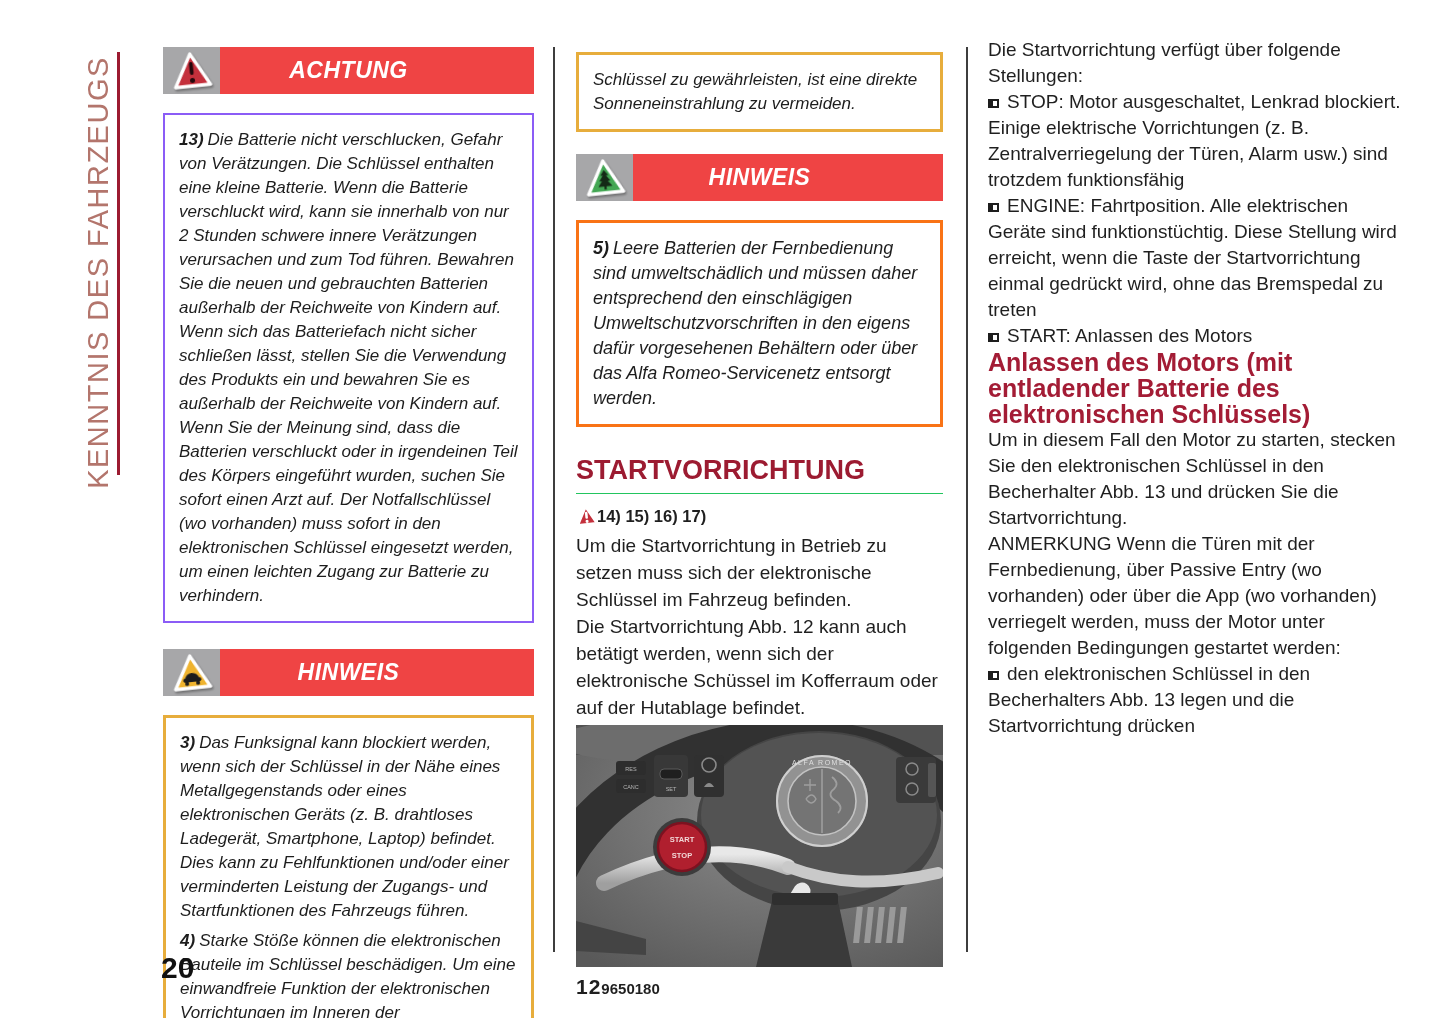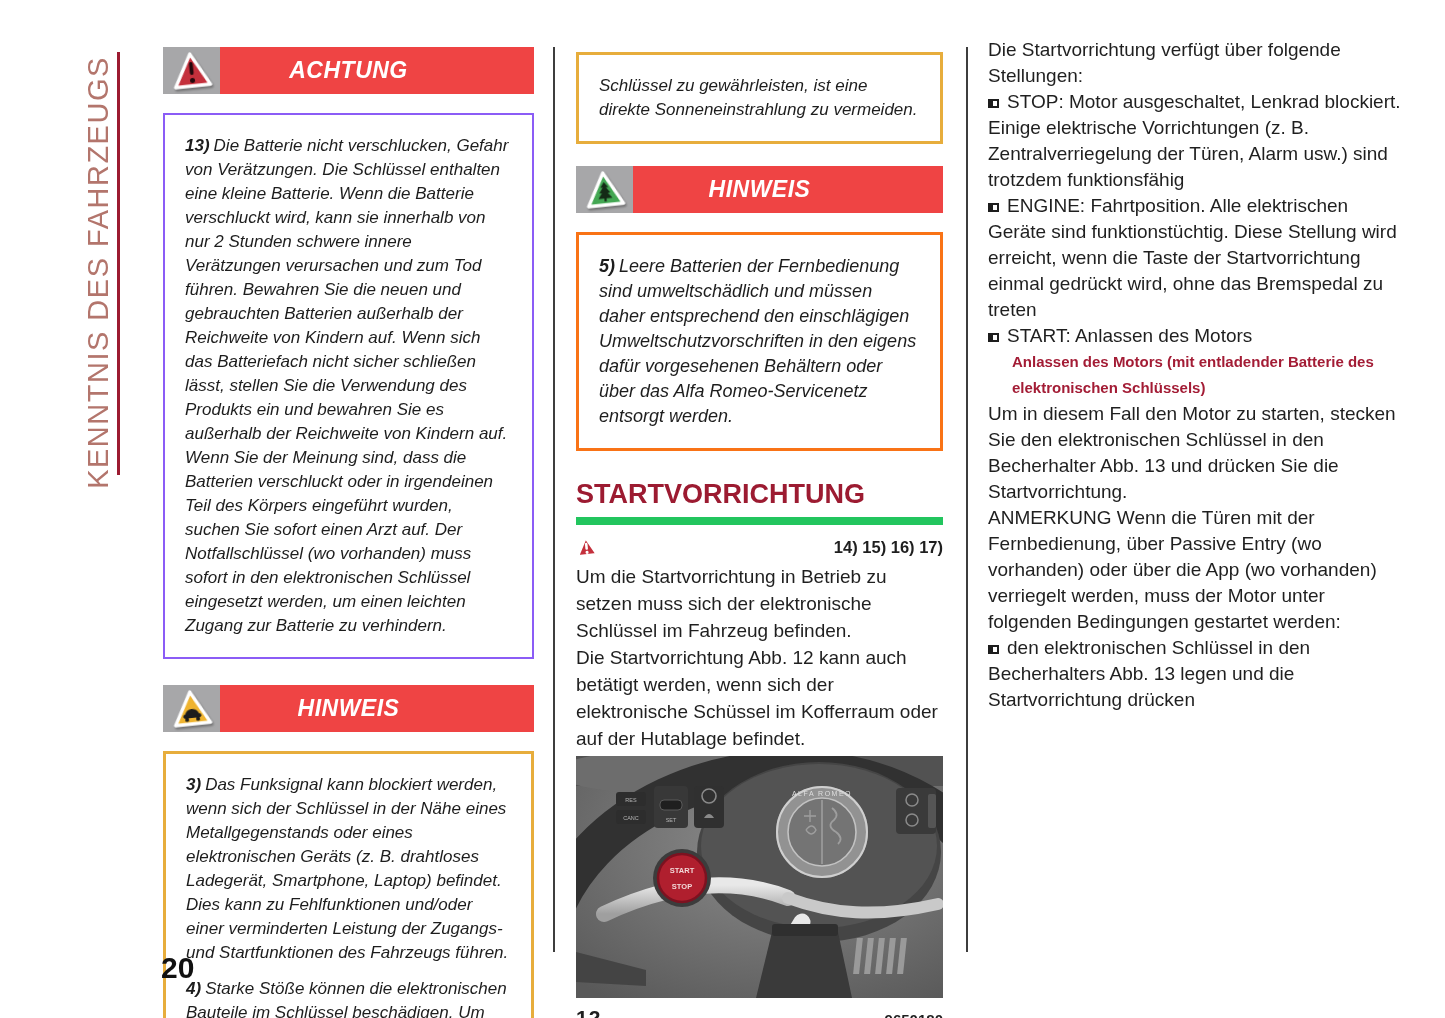--- a/index.html
+++ b/index.html
@@ -28,39 +28,39 @@
   
   .bar{height:47px;background:#ef4444;position:relative;display:flex;align-items:center;margin-bottom:19px;}
   .icon-cell{width:57px;height:47px;background:#a7a7a9;display:flex;align-items:center;justify-content:center;flex:0 0 57px;}
   .icon-cell svg{transform:rotate(-6deg);filter:drop-shadow(1px 2px 1px rgba(0,0,0,.35));}
   .bar-title{
     position:absolute;left:0;right:0;text-align:center;
     color:#ffffff;font-weight:bold;font-style:italic;font-size:23px;letter-spacing:.5px;
   }
   
   .nbox{padding:7px 8px;font-style:italic;font-size:17px;line-height:24px;color:#1d1d1d;}
-  .nbox p{margin:12px;}
+  .nbox p{margin:6px;}
   .nbox .lbl{font-weight:bold;margin-right:4px;}
   .red-border{border:2px solid #8b5cf6;}
   .yellow-border{border:3px solid #e7ad3c;}
   .green-border{border:3px solid #f97316;}
   
   .section-title{
     margin:28px 0 0 0;color:#9c1b31;font-weight:bold;font-size:27px;letter-spacing:0;
-    border-bottom:8px solid #22c55e;padding-bottom:7px;
-  }
-  .refs{display:flex;align-items:center;gap:0;margin:12px 0 6px 0;font-weight:bold;font-size:16.5px;justify-content:space-between;}
+    border-bottom:1px solid #22c55e;padding-bottom:7px;
+  }
+  .refs{display:flex;align-items:center;gap:0;margin:12px 0 6px 0;font-weight:bold;font-size:16.5px;}
   .body-para{margin:0;font-size:19px;line-height:27px;}
   .figure{margin-top:4px;}
-  .fig-caption{display:flex;justify-content:space-between;align-items:baseline;margin-top:4px;}
+  .fig-caption{display:flex;justify-content:flex-start;align-items:baseline;margin-top:4px;}
   .fig-num{font-size:21px;font-weight:bold;letter-spacing:1px;}
   .fig-code{font-size:15px;font-weight:bold;}
   
   .c3-item{font-size:19px;line-height:26px;margin:0;}
-  .c3-sub{color:#a31c35;font-weight:bold;font-size:15px;line-height:26px;margin-left:24px;}
+  .c3-sub{color:#a31c35;font-weight:bold;font-size:25px;line-height:26px;}
   .sq{
     display:inline-block;width:11px;height:9px;box-sizing:border-box;
     border:2px solid #1d1d1d;border-left-width:5px;margin-right:8px;
   }
   
   .page-number{position:absolute;left:161px;top:951px;font-size:30px;font-weight:bold;color:#111;}
   .mb20{margin-bottom:20px;}
 </style>
 </head>
 <body>

